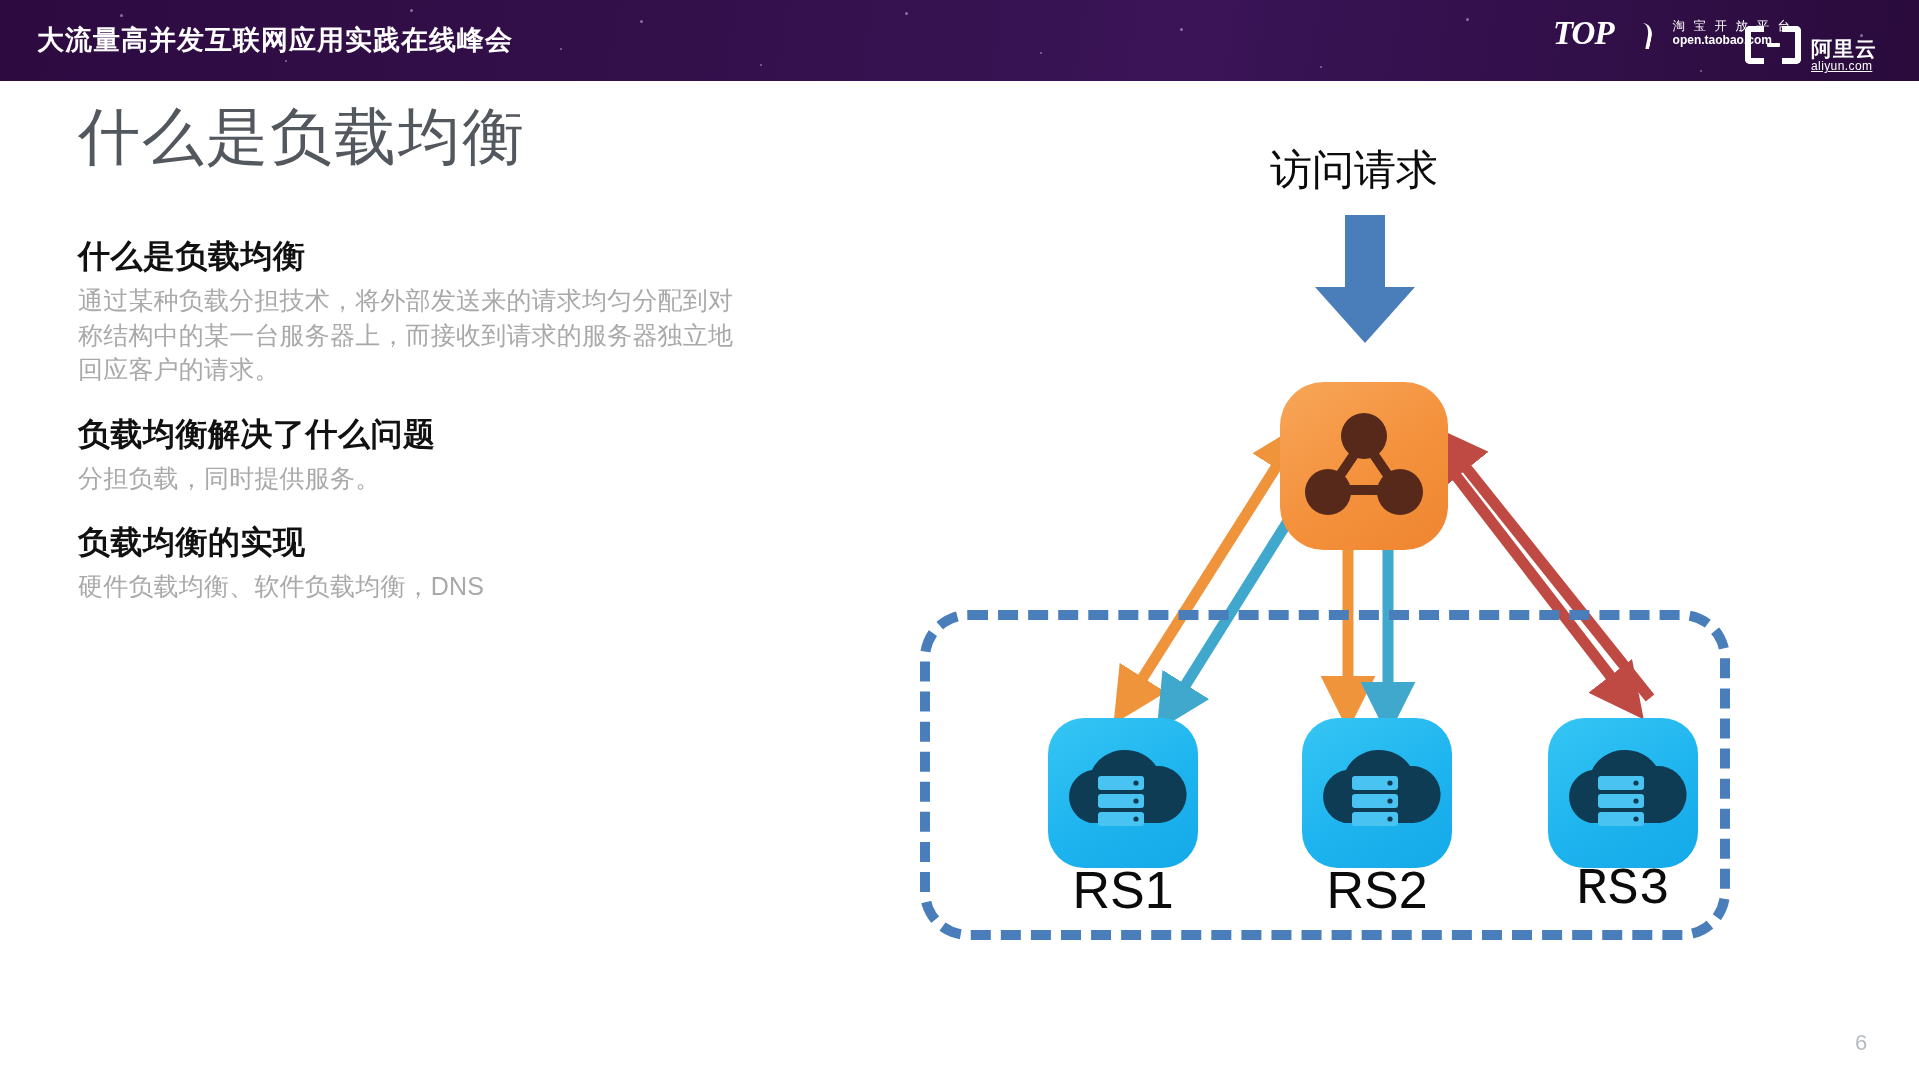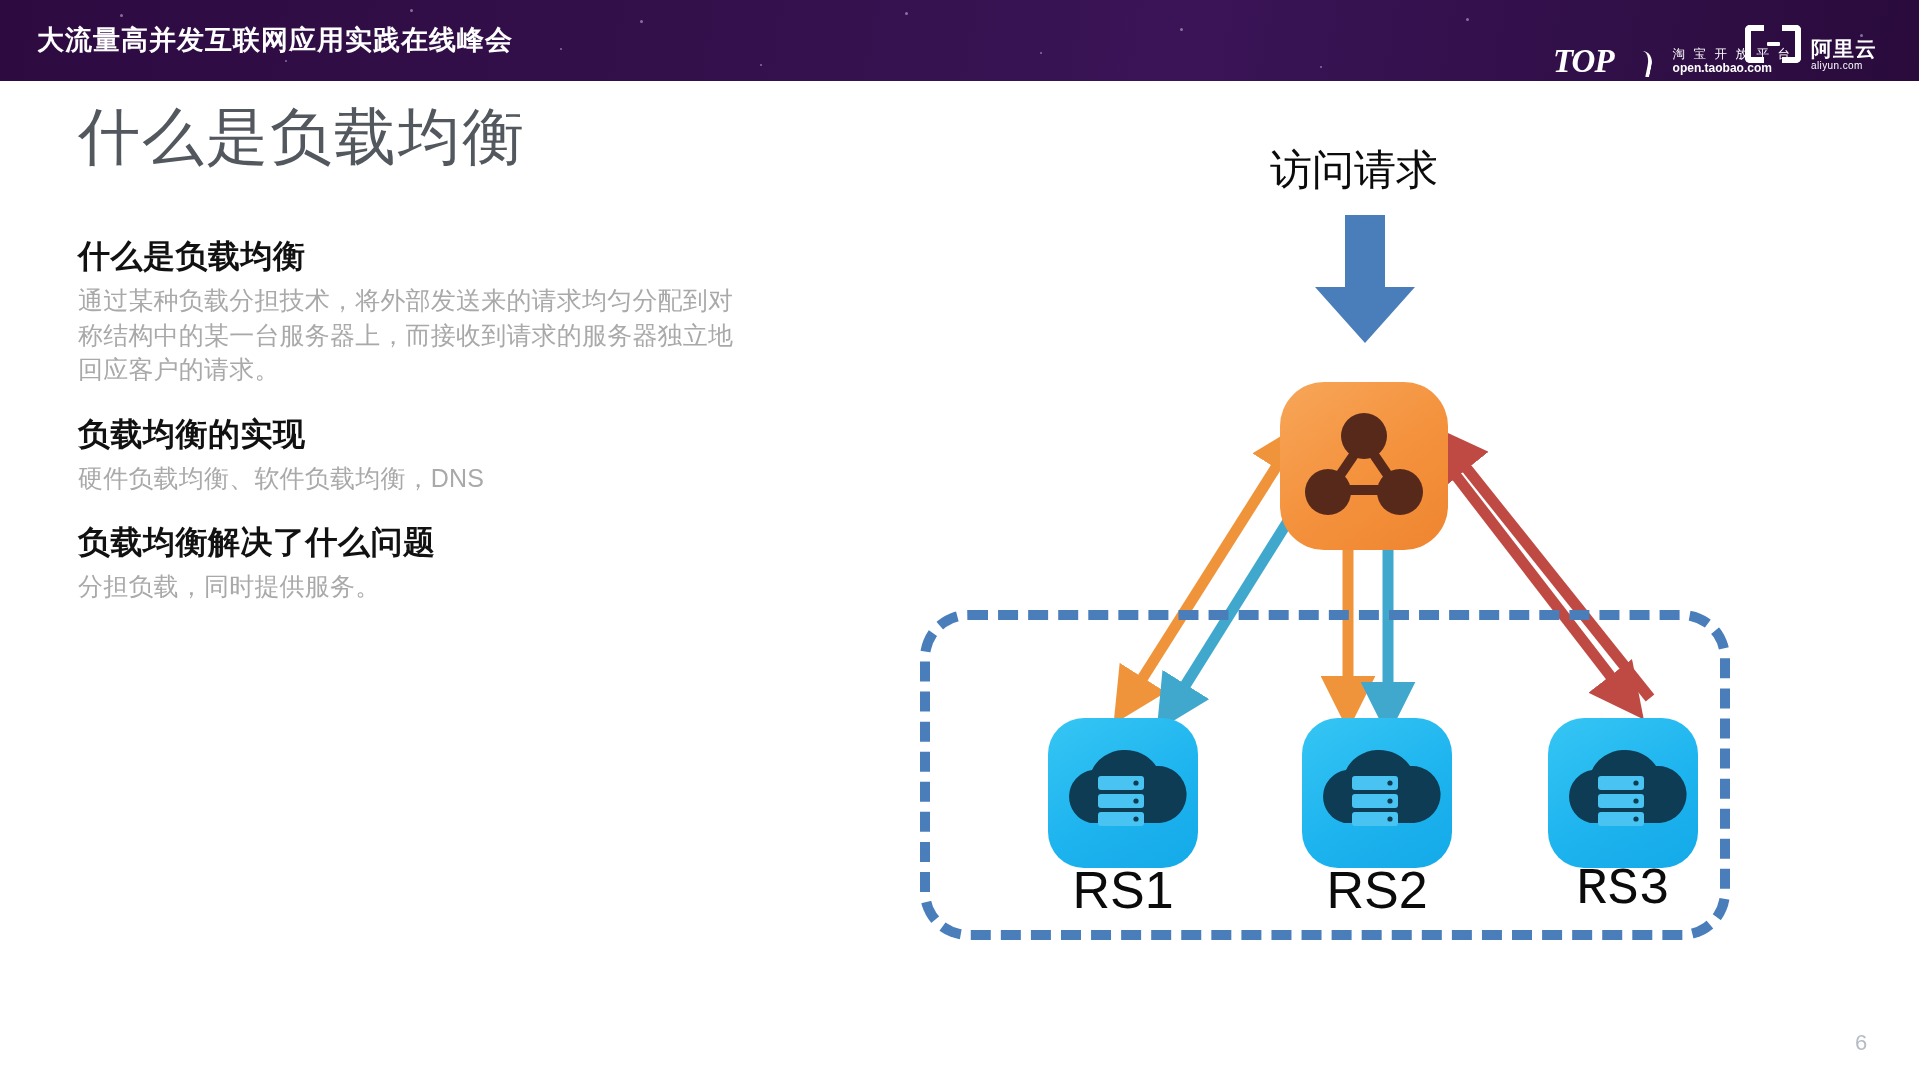--- a/index.html
+++ b/index.html
@@ -16,21 +16,21 @@
     background:linear-gradient(100deg,#2d0a40 0%,#33104a 35%,#3a1457 62%,#2a0b3c 100%);
     overflow:hidden;
   }
   #banner .star{position:absolute;border-radius:50%;background:#cfc0e6;opacity:.55;}
   #banner-title{
     position:absolute;left:37px;top:22px;
     color:#ffffff;font-size:27px;font-weight:bold;letter-spacing:1px;
     white-space:nowrap;
   }
   
-  #logo-top{position:absolute;left:1553px;top:17px;display:flex;align-items:center;gap:21px;margin-top:28px;}
+  #logo-top{position:absolute;left:1553px;top:17px;display:flex;align-items:center;gap:21px;}
   #logo-top .top-word{
     color:#fff;font-size:33px;font-weight:bold;font-style:italic;
     font-family:"Liberation Serif","DejaVu Serif",serif;letter-spacing:-1px;line-height:1;
   }
   #logo-top .swoosh{
     width:17px;height:26px;border-right:4px solid #fff;border-radius:0 60% 0 0;
     transform:skewX(-12deg);margin-left:-4px;margin-top:4px;
   }
   #logo-top .cn{display:flex;flex-direction:column;justify-content:center;line-height:1.15;}
   #logo-top .cn .l1{color:#fff;font-size:12.5px;letter-spacing:2.5px;white-space:nowrap;text-align:right;}
@@ -42,21 +42,21 @@
     position:absolute;top:0;width:19px;height:38px;box-sizing:border-box;
     border:6px solid #fff;
   }
   #logo-aliyun .bracket .lb{left:0;border-right:none;border-radius:5px 0 0 5px;}
   #logo-aliyun .bracket .rb{right:0;border-left:none;border-radius:0 5px 5px 0;}
   #logo-aliyun .bracket .dash{
     position:absolute;left:22px;top:17px;width:13px;height:4px;background:#fff;border-radius:1px;
   }
   #logo-aliyun .cn{display:flex;flex-direction:column;line-height:1.1;margin-top:20px;}
   #logo-aliyun .cn .l1{color:#fff;font-size:21px;font-weight:bold;letter-spacing:1px;white-space:nowrap;}
-  #logo-aliyun .cn .l2{color:#fff;font-size:10px;letter-spacing:.4px;white-space:nowrap;}
+  #logo-aliyun .cn .l2{color:#fff;font-size:12px;letter-spacing:.4px;white-space:nowrap;text-decoration:underline;}
 
   
   #slide-title{
     position:absolute;left:78px;top:95px;
     font-size:62px;color:#53585f;letter-spacing:2px;white-space:nowrap;
   }
   #left-col{position:absolute;left:78px;top:235px;width:660px;}
   .sec{margin-bottom:26px;}
   .sec-h{
     font-size:32px;font-weight:bold;color:#111111;letter-spacing:.5px;
@@ -143,26 +143,26 @@
 </div>
 
 <div id="slide-title">什么是负载均衡</div>
 
 <div id="left-col">
   <div class="sec">
     <p class="sec-h">什么是负载均衡</p>
     <p class="sec-b">通过某种负载分担技术，将外部发送来的请求均匀分配到对称结构中的某一台服务器上，而接收到请求的服务器独立地回应客户的请求。</p>
   </div>
   <div class="sec">
+    <p class="sec-h">负载均衡解决了什么问题</p>
+    <p class="sec-b">分担负载，同时提供服务。</p>
+  </div>
+  <div class="sec">
     <p class="sec-h">负载均衡的实现</p>
     <p class="sec-b">硬件负载均衡、软件负载均衡，DNS</p>
-  </div>
-  <div class="sec">
-    <p class="sec-h">负载均衡解决了什么问题</p>
-    <p class="sec-b">分担负载，同时提供服务。</p>
   </div>
 </div>
 
 <div id="diagram">
 
   <div id="visit-label">访问请求</div>
 
   <svg style="position:absolute;left:355px;top:95px;" width="140" height="130" viewBox="0 0 140 130">
     <polygon points="50,0 90,0 90,72 120,72 70,128 20,72 50,72" fill="#4a7ebb"></polygon>
   </svg>

